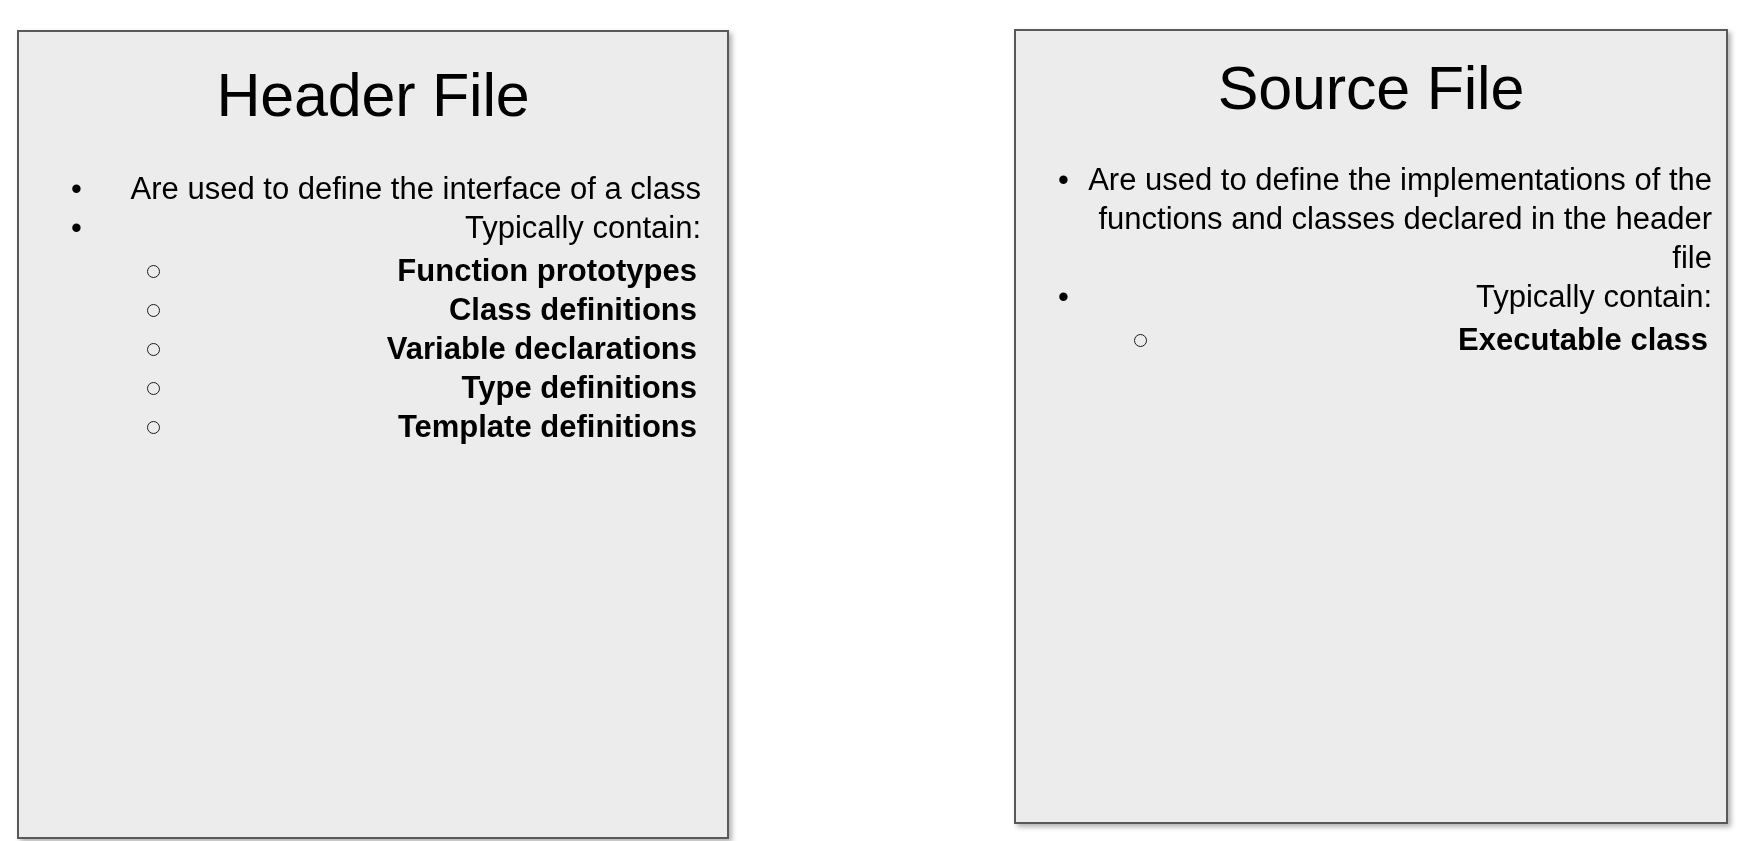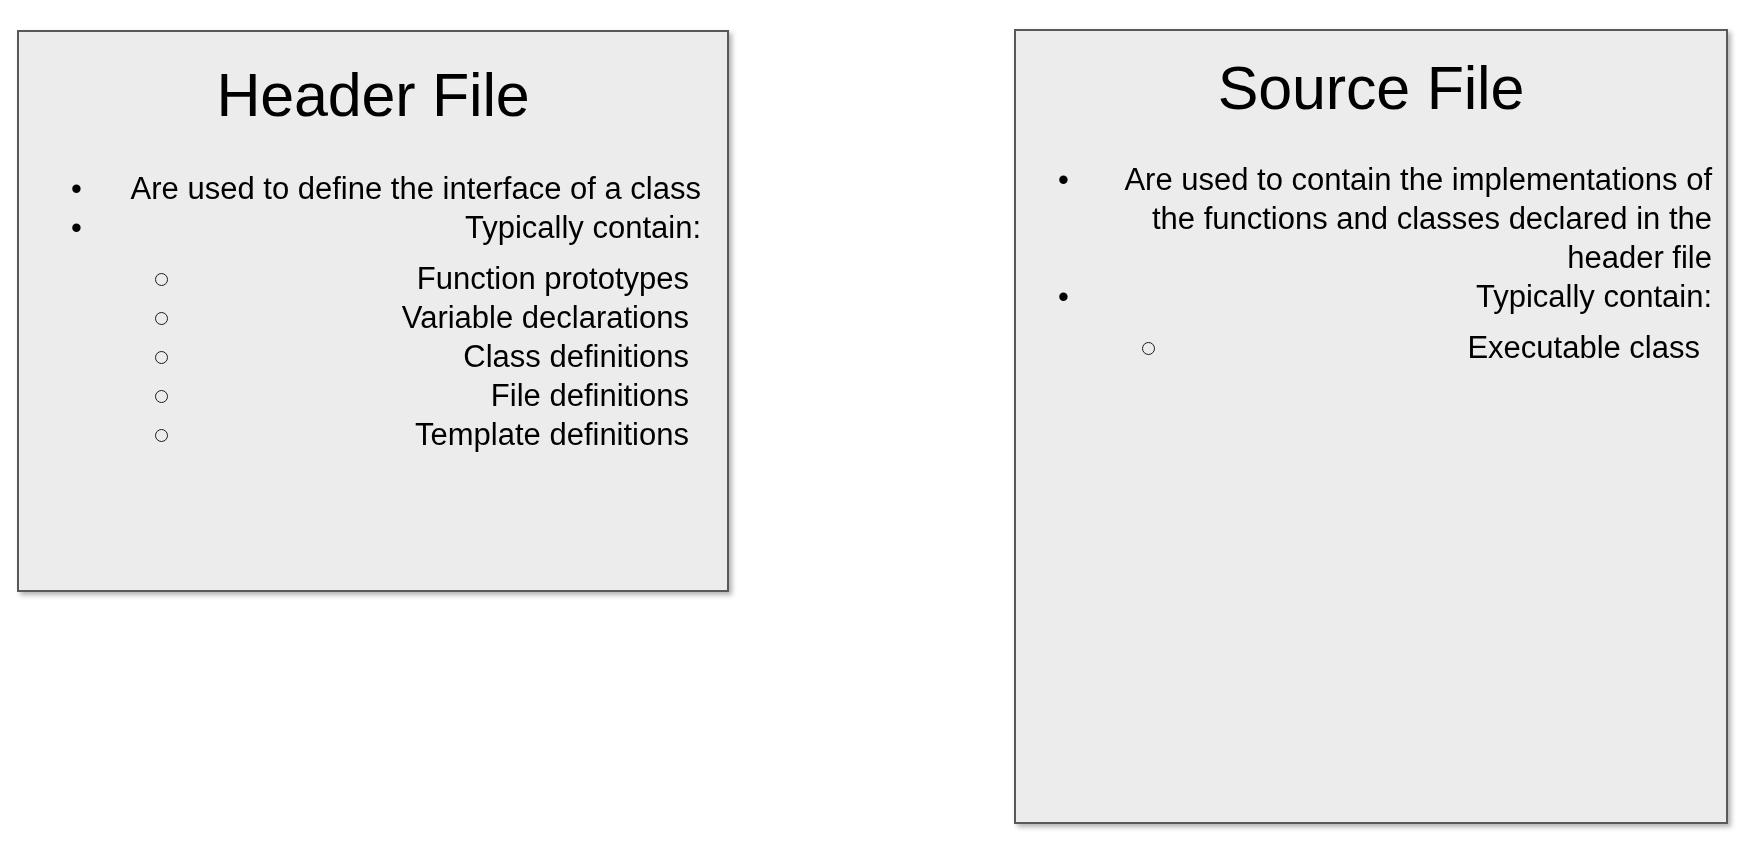--- a/index.html
+++ b/index.html
@@ -28,21 +28,21 @@
     background: #ececec;
     border: 2px solid #595959;
     box-sizing: border-box;
     box-shadow: 3px 3px 5px rgba(0,0,0,0.30);
     overflow: hidden;
   }
   .panel--header-file {
     left: 17px;
     top: 30px;
     width: 712px;
-    height: 562px;
+    height: 809px;
   }
   .panel--source-file {
     left: 1014px;
     top: 29px;
     width: 714px;
     height: 795px;
   }
 
   .panel-title {
     text-align: center;
@@ -91,22 +91,23 @@
     line-height: 39px;
   }
   .bullet-text {
     display: block;
     text-align: right;
   }
 
   
   .sub-list {
     list-style: none;
-    margin: 12px;
+    margin: 4px;
     padding: 0;
+    font-weight: bold;
   }
   .sub-item {
     position: relative;
     font-size: 31px;
     line-height: 39px;
     margin: 0;
   }
   .panel--header-file .sub-item {
     padding-left: 153px;
   }
@@ -146,47 +147,47 @@
         <span class="bullet-text">Typically contain:</span>
       </li>
 
       <ul class="sub-list">
         <li class="sub-item">
           <span class="sub-dot"></span>
           <span class="bullet-text">Function prototypes</span>
         </li>
         <li class="sub-item">
           <span class="sub-dot"></span>
+          <span class="bullet-text">Class definitions</span>
+        </li>
+        <li class="sub-item">
+          <span class="sub-dot"></span>
           <span class="bullet-text">Variable declarations</span>
         </li>
         <li class="sub-item">
           <span class="sub-dot"></span>
-          <span class="bullet-text">Class definitions</span>
-        </li>
-        <li class="sub-item">
-          <span class="sub-dot"></span>
-          <span class="bullet-text">File definitions</span>
+          <span class="bullet-text">Type definitions</span>
         </li>
         <li class="sub-item">
           <span class="sub-dot"></span>
           <span class="bullet-text">Template definitions</span>
         </li>
       </ul>
 
     </ul>
   </section>
 
   <section class="panel panel--source-file">
     <h1 class="panel-title">Source File</h1>
 
     <ul class="bullet-list">
 
       <li class="bullet-item">
         <span class="bullet-dot">•</span>
-        <span class="bullet-text">Are used to contain the implementations of the functions and classes declared in the header file</span>
+        <span class="bullet-text">Are used to define the implementations of the functions and classes declared in the header file</span>
       </li>
 
       <li class="bullet-item">
         <span class="bullet-dot">•</span>
         <span class="bullet-text">Typically contain:</span>
       </li>
 
       <ul class="sub-list">
         <li class="sub-item">
           <span class="sub-dot"></span>

